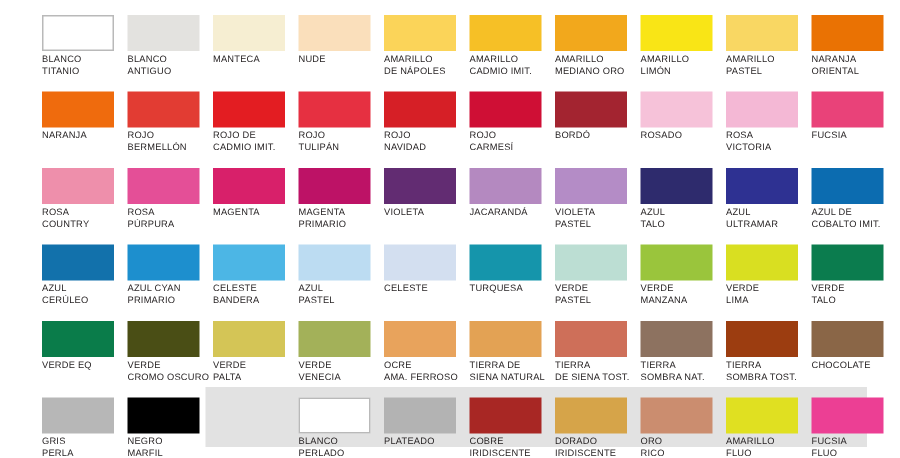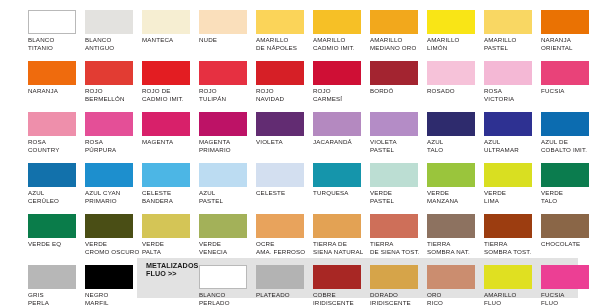--- a/index.html
+++ b/index.html
@@ -56,22 +56,20 @@
     white-space: pre-line;
   }
 </style>
 </head>
 <body>
 
 <div id="chart">
 
   <div class="metal-band"></div>
 
-  <div class="metal-title">METALIZADOS
-FLUO &gt;&gt;</div>
 
   <div id="swatch-layer">
       <div class="swatch-cell" style="left: 28px; top: 10px;">
         <div class="swatch outlined" style="background: rgb(255, 255, 255); width: 48px; height: 24px;"></div>
         <div class="swatch-label">BLANCO
 TITANIO</div>
       </div>
       <div class="swatch-cell" style="left: 85px; top: 10px;">
         <div class="swatch" style="background: rgb(227, 226, 223); width: 48px; height: 24px;"></div>
         <div class="swatch-label">BLANCO

